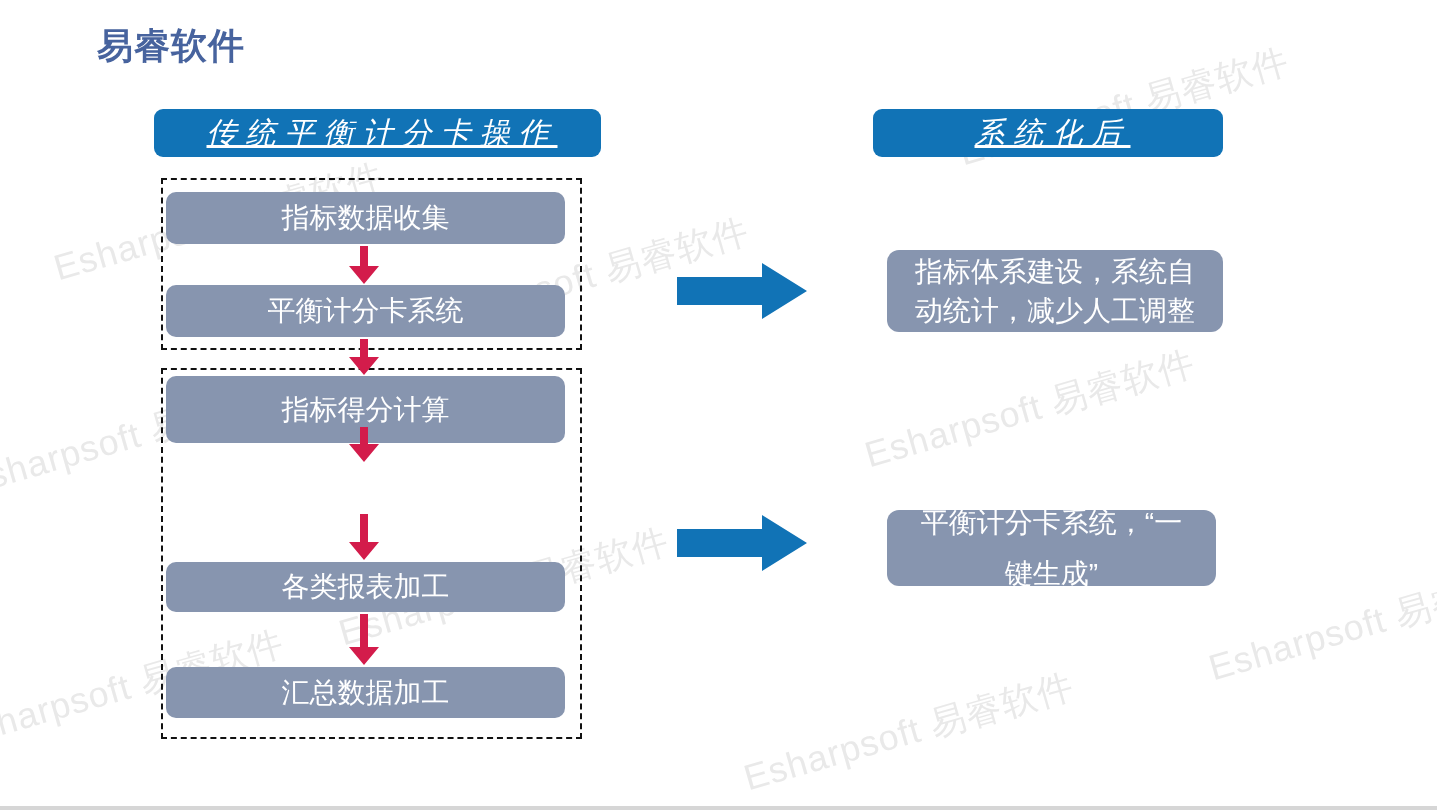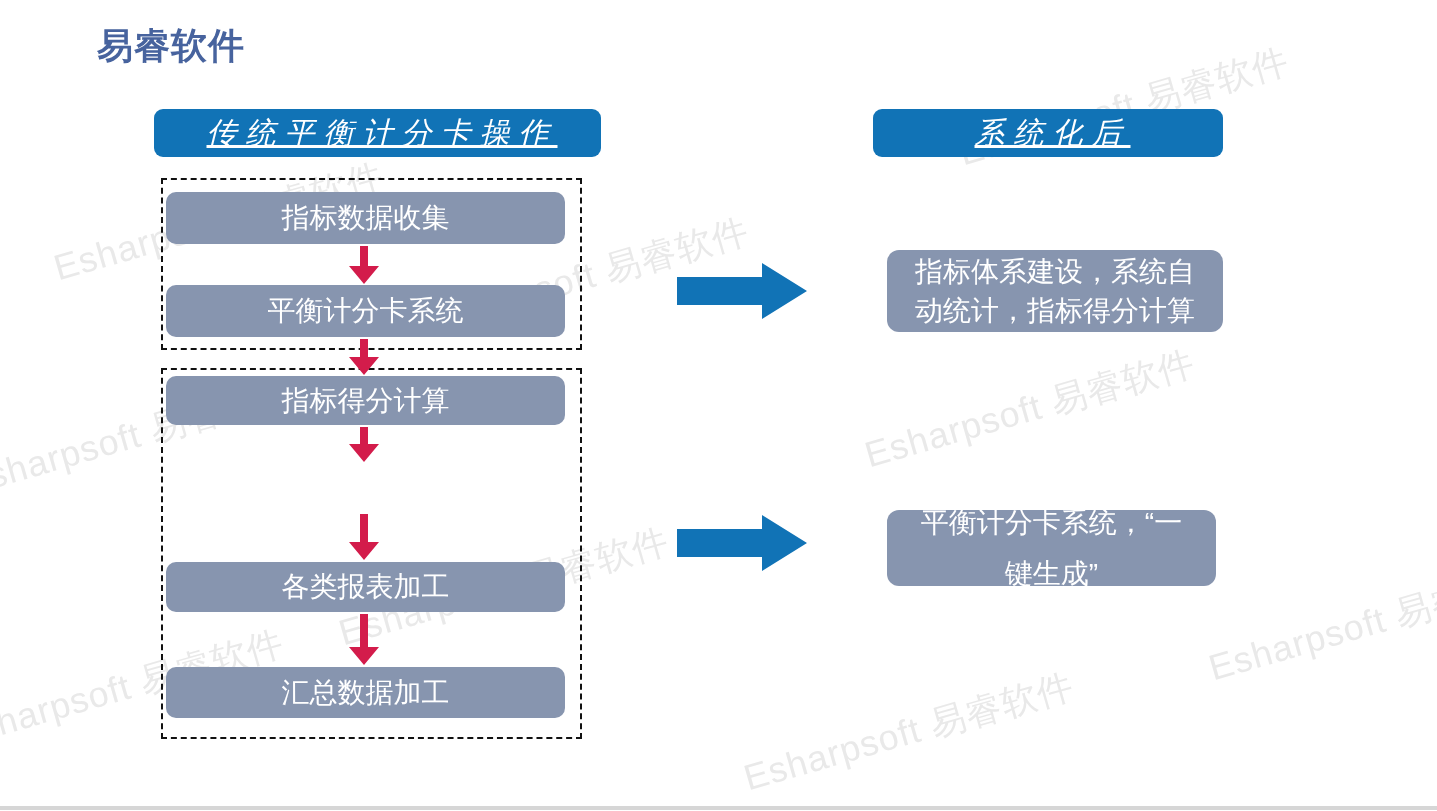--- a/index.html
+++ b/index.html
@@ -102,21 +102,21 @@
   <div class="frame frame-1"></div>
   <div class="frame frame-2"></div>
 
   <div class="step" style="top:192px">
     <span>指标数据收集</span>
   </div>
   <div class="step" style="top:285px">
     <span>平衡计分卡系统</span>
   </div>
 
-  <div class="step" style="top:376px;height:49px">
+  <div class="step" style="top:376px;height:67px">
     <span>指标得分计算</span>
   </div>
   <div class="step" style="top:562px;height:50px">
     <span>各类报表加工</span>
   </div>
   <div class="step" style="top:667px;height:51px">
     <span>汇总数据加工</span>
   </div>
 
   <div class="varrow" style="top:246px;height:38px">
@@ -151,21 +151,21 @@
       </svg>
   </div>
   <div class="harrow" style="top:515px">
     <svg width="130" height="56" viewBox="0 0 130 56">
         <path fill="#1173b6" d="M0,14 H85 V0 L130,28 L85,56 V42 H0 Z"></path>
       </svg>
   </div>
 
   <div class="result result-1">
     <div>指标体系建设，系统自</div>
-    <div>动统计，指标得分计算</div>
+    <div>动统计，减少人工调整</div>
   </div>
   <div class="result result-2">
     <div>平衡计分卡系统，“一</div>
     <div>键生成”</div>
   </div>
 
   <div class="bottom-rule"></div>
 
 </div>
 

